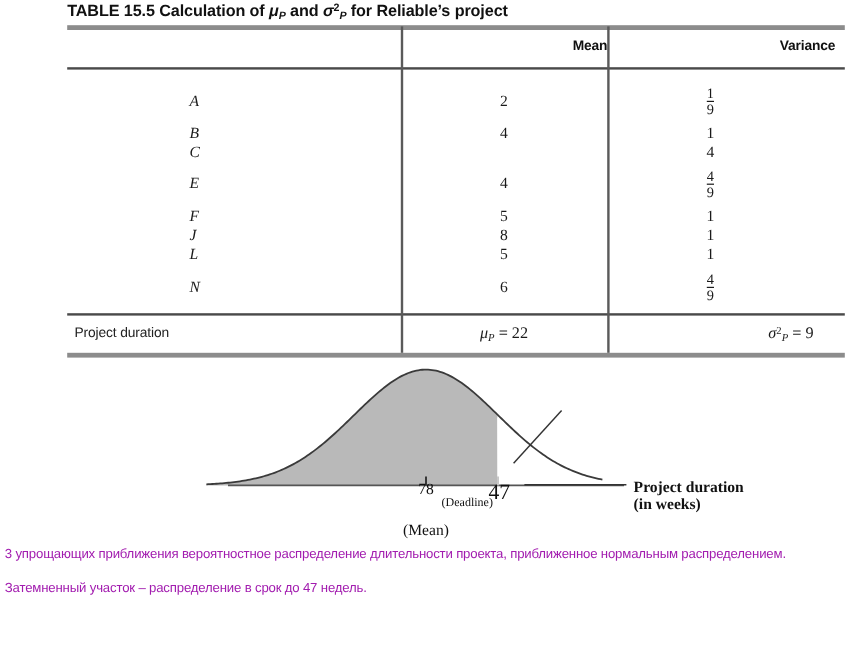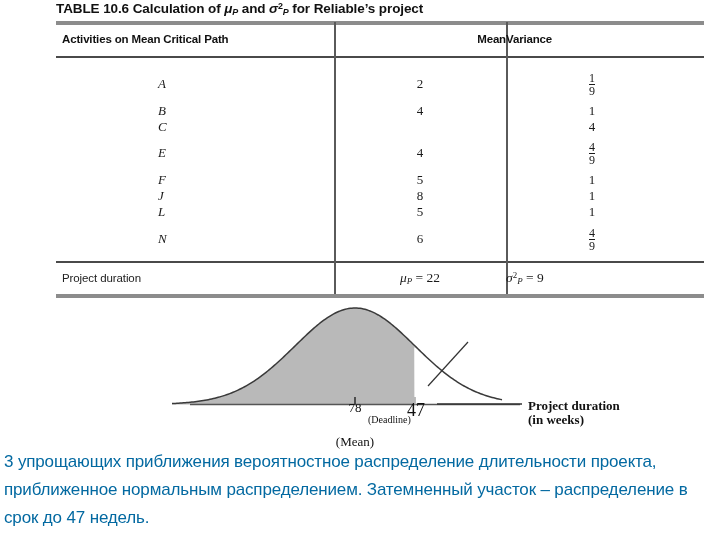--- a/index.html
+++ b/index.html
@@ -82,21 +82,21 @@
   .th {
     position: absolute;
     font-size: 11.5px;
     font-weight: bold;
     color: #111;
     letter-spacing: -0.15px;
     white-space: nowrap;
   }
   #th-activities { left: 14px;  top: 33px; }
   #th-mean       { left: 286px; top: 33px; width: 172px; text-align: right; }
-  #th-variance   { left: 458px; top: 33px; width: 198px; text-align: left; padding-right: 8px; box-sizing: border-box; }
+  #th-variance   { left: 458px; top: 33px; width: 198px; text-align: right; padding-right: 8px; box-sizing: border-box; }
 
   
   .row {
     position: absolute;
     left: 0;
     width: 664px;
     height: 17px;
   }
   .cell-act {
     position: absolute;
@@ -151,21 +151,21 @@
     width: 172px;
     text-align: center;
     font-family: "Liberation Serif", serif;
     font-size: 13.5px;
   }
   #sum-var {
     position: absolute;
     left: 458px;
     top: 270px;
     width: 172px;
-    text-align: left;
+    text-align: right;
     font-family: "Liberation Serif", serif;
     font-size: 13.5px;
   }
 
   
   #figure-block {
     position: absolute;
     left: 0;
     top: 300px;
     width: 720px;
@@ -201,51 +201,50 @@
     left: 528px; top: 412px; font-size: 13px; font-weight: bold;
   }
 
   
   #caption {
     position: absolute;
     left: 4px;
     top: 448px;
     width: 712px;
     font-family: "Liberation Sans", sans-serif;
-    font-size: 17px;
+    font-size: 11px;
     line-height: 28px;
-    color: #0369a1;
+    color: #a21caf;
     letter-spacing: -0.15px;
   }
 </style>
 </head>
 <body>
 
 <div id="table-block">
 
   <div id="table-title">
-    <span>TABLE 10.6</span>
+    <span>TABLE 15.5</span>
     <span class="lighter" style="font-weight:bold">
       <span>Calculation of</span>
       <span class="var">μ</span><span class="sub">P</span>
       <span>and</span>
       <span class="var">σ</span><span class="sup">2</span><span class="sub">P</span>
       <span>for Reliable’s project</span>
     </span>
   </div>
 
   <div class="rule-thick" id="rule-top"></div>
   <div class="rule-thin" id="rule-head"></div>
   <div class="rule-thin" id="rule-sum"></div>
   <div class="rule-thick" id="rule-bottom"></div>
 
   <div class="vdiv" id="vdiv-1"></div>
   <div class="vdiv" id="vdiv-2"></div>
 
-  <div class="th" id="th-activities">Activities on Mean Critical Path</div>
   <div class="th" id="th-mean">Mean</div>
   <div class="th" id="th-variance">Variance</div>
 
   <div id="rows-host">
       <div class="row" style="top: 76px;">
         <div class="cell-act">A</div>
         <div class="cell-mean">2</div>
         <div class="cell-var"><span class="frac"><span class="num">1</span><span class="den">9</span></span></div>
       </div>
       <div class="row" style="top: 103px;">

